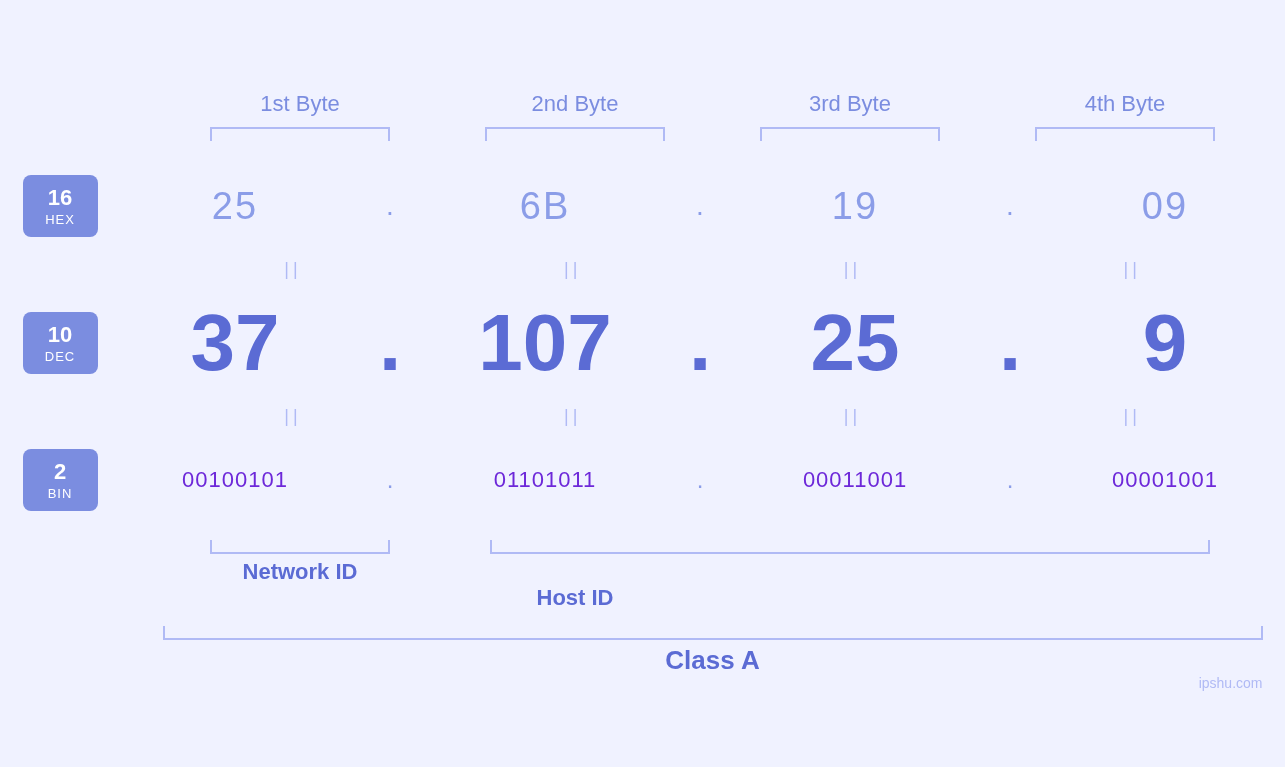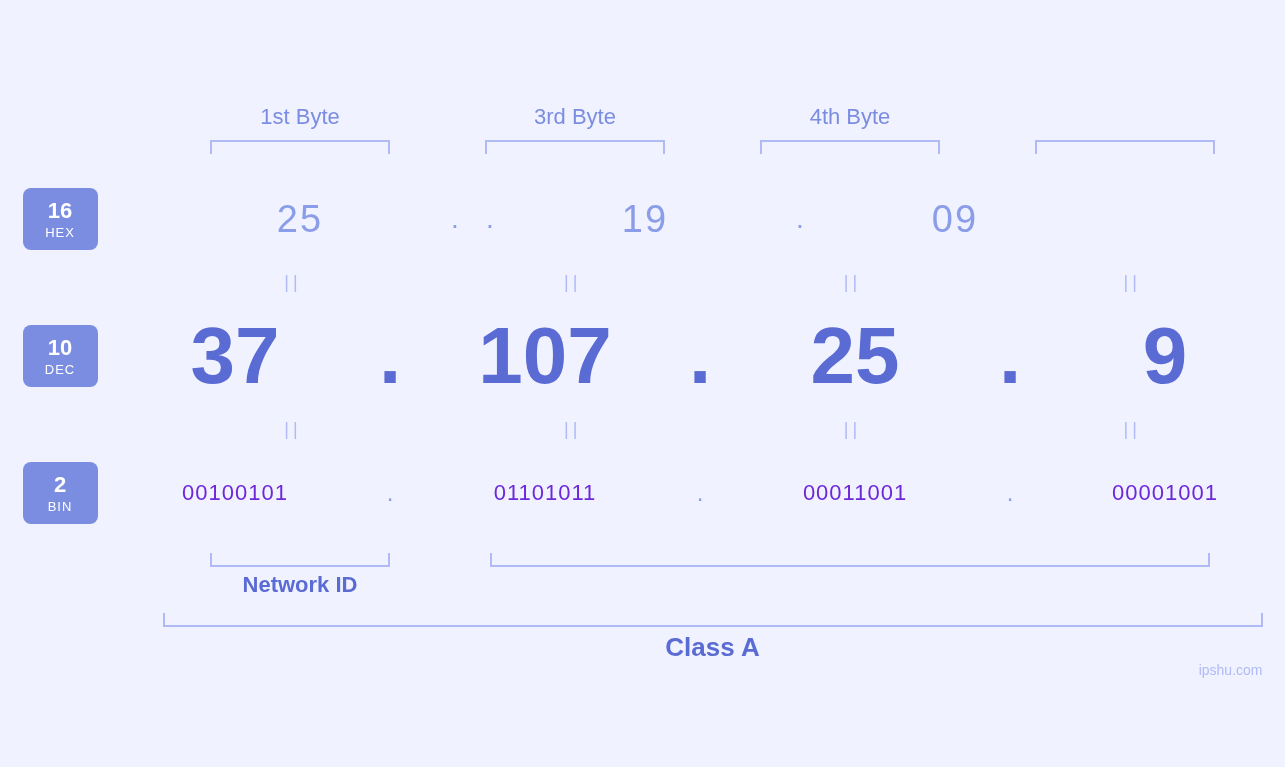--- a/index.html
+++ b/index.html
@@ -270,20 +270,21 @@
       justify-content: center;
     }
   </style>
 </head>
 <body>
 
 <div class="container">
 
   <div class="byte-labels">
     <div class="byte-label">1st Byte</div>
+    <div class="byte-label">2nd Byte</div>
     <div class="byte-label">3rd Byte</div>
     <div class="byte-label">4th Byte</div>
   </div>
 
   <div class="top-brackets">
     <div class="bracket-cell">
       <div class="bracket-top"></div>
     </div>
     <div class="bracket-cell">
       <div class="bracket-top"></div>
@@ -303,20 +304,23 @@
         <span class="badge-label">HEX</span>
       </div>
     </div>
     <div class="values-row-wrapper">
       <div class="full-values-cell">
         <span class="hex-value">25</span>
       </div>
       <div class="full-dot">
         <span class="hex-dot">.</span>
       </div>
+      <div class="full-values-cell">
+        <span class="hex-value">6B</span>
+      </div>
       <div class="full-dot">
         <span class="hex-dot">.</span>
       </div>
       <div class="full-values-cell">
         <span class="hex-value">19</span>
       </div>
       <div class="full-dot">
         <span class="hex-dot">.</span>
       </div>
       <div class="full-values-cell">
@@ -413,20 +417,21 @@
     <div class="bottom-brackets-row">
       <div class="bracket-bottom-network">
         <div class="bracket-bot"></div>
       </div>
       <div class="bracket-bottom-host">
         <div class="bracket-bot-host"></div>
       </div>
     </div>
     <div class="id-labels-row">
       <div class="network-id-label">Network ID</div>
+      <div class="host-id-label">Host ID</div>
     </div>
   </div>
 
   <div class="class-a-section" style="margin-top:15px;">
     <div class="class-a-bracket"></div>
     <div class="class-a-label">Class A</div>
   </div>
 
   <div class="watermark">ipshu.com</div>
 

